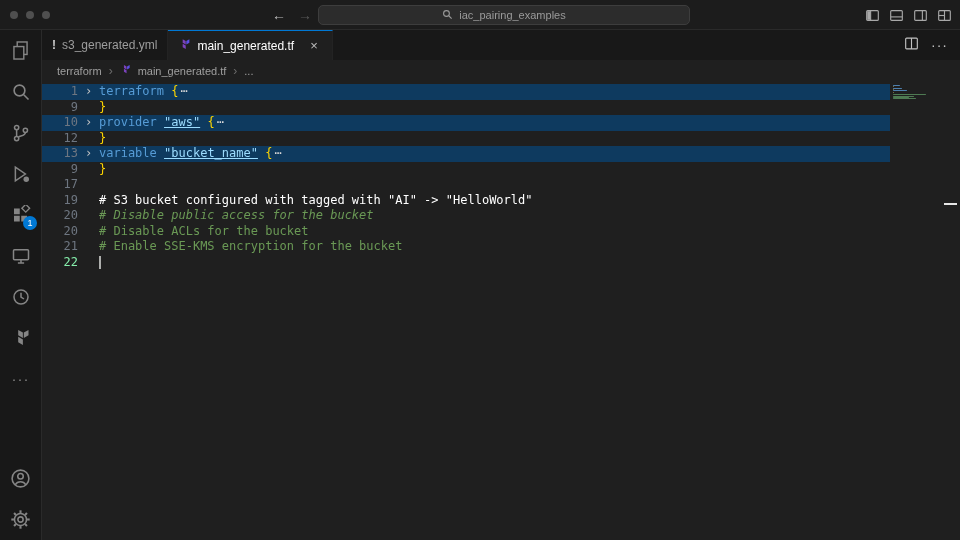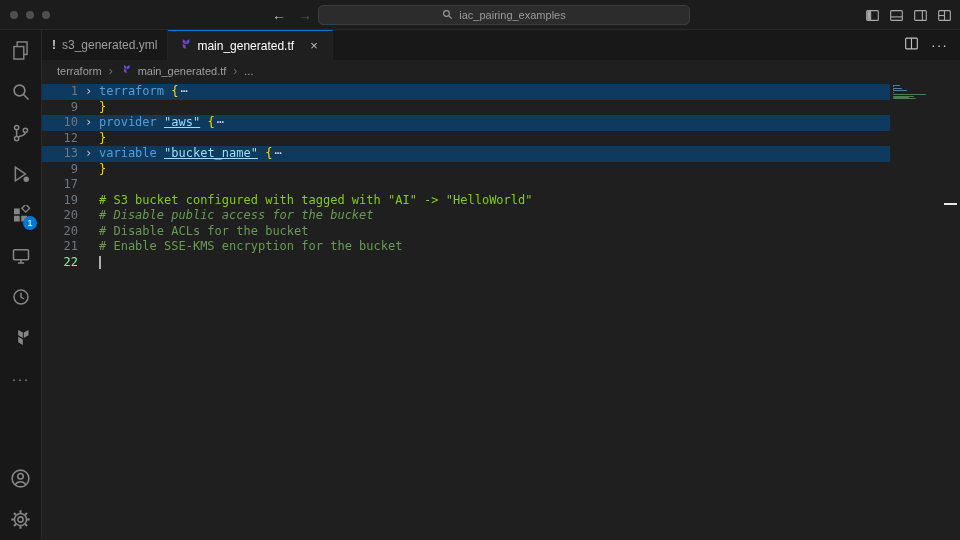--- a/index.html
+++ b/index.html
@@ -245,21 +245,21 @@
 
       <div class="editor">
         <div id="code-lines">
             <div class="code-line" style="background: rgb(14, 58, 95);"><span class="ln">1</span><span class="fold">›</span><span class="code"><span style="color: rgb(86, 156, 214);">terraform</span><span style="color: rgb(204, 204, 204);"> </span><span style="color: rgb(255, 215, 0);">{</span><span style="color: rgb(216, 216, 216); margin-left: 2px;">⋯</span></span></div>
             <div class="code-line"><span class="ln">9</span><span class="fold"></span><span class="code"><span style="color: rgb(255, 215, 0);">}</span></span></div>
             <div class="code-line" style="background: rgb(14, 58, 95);"><span class="ln">10</span><span class="fold">›</span><span class="code"><span style="color: rgb(86, 156, 214);">provider</span><span style="color: rgb(204, 204, 204);"> </span><span style="color: rgb(156, 220, 254); text-decoration: underline;">"aws"</span><span style="color: rgb(204, 204, 204);"> </span><span style="color: rgb(255, 215, 0);">{</span><span style="color: rgb(216, 216, 216); margin-left: 2px;">⋯</span></span></div>
             <div class="code-line"><span class="ln">12</span><span class="fold"></span><span class="code"><span style="color: rgb(255, 215, 0);">}</span></span></div>
             <div class="code-line" style="background: rgb(14, 58, 95);"><span class="ln">13</span><span class="fold">›</span><span class="code"><span style="color: rgb(86, 156, 214);">variable</span><span style="color: rgb(204, 204, 204);"> </span><span style="color: rgb(156, 220, 254); text-decoration: underline;">"bucket_name"</span><span style="color: rgb(204, 204, 204);"> </span><span style="color: rgb(255, 215, 0);">{</span><span style="color: rgb(216, 216, 216); margin-left: 2px;">⋯</span></span></div>
             <div class="code-line"><span class="ln">9</span><span class="fold"></span><span class="code"><span style="color: rgb(255, 215, 0);">}</span></span></div>
             <div class="code-line"><span class="ln">17</span><span class="fold"></span><span class="code"></span></div>
-            <div class="code-line"><span class="ln">19</span><span class="fold"></span><span class="code"><span style="color: #84cc16;"># S3 bucket configured with tagged with "AI" -&gt; "HelloWorld"</span></span></div>
+            <div class="code-line"><span class="ln">19</span><span class="fold"></span><span class="code"><span style="color: #ffffff;"># S3 bucket configured with tagged with "AI" -&gt; "HelloWorld"</span></span></div>
             <div class="code-line"><span class="ln">20</span><span class="fold"></span><span class="code"><span style="color: rgb(106, 153, 85); font-style: italic;"># Disable public access for the bucket</span></span></div>
             <div class="code-line"><span class="ln">20</span><span class="fold"></span><span class="code"><span style="color: rgb(106, 153, 85);"># Disable ACLs for the bucket</span></span></div>
             <div class="code-line"><span class="ln">21</span><span class="fold"></span><span class="code"><span style="color: rgb(106, 153, 85);"># Enable SSE-KMS encryption for the bucket</span></span></div>
             <div class="code-line"><span class="ln" style="color: #86efac;">22</span><span class="fold"></span><span class="code"><span class="cursor"></span></span></div>
           </div>
         <div class="minimap" id="minimap">
             <div style="height: 1px; margin-bottom: 0.32px; width: 6.6px; background: rgb(77, 127, 174);"></div>
             <div style="height: 1px; margin-bottom: 0.32px; width: 0.55px; background: rgb(143, 132, 83);"></div>
             <div style="height: 1px; margin-bottom: 0.32px; width: 9.35px; background: rgb(77, 127, 174);"></div>
             <div style="height: 1px; margin-bottom: 0.32px; width: 0.55px; background: rgb(143, 132, 83);"></div>

